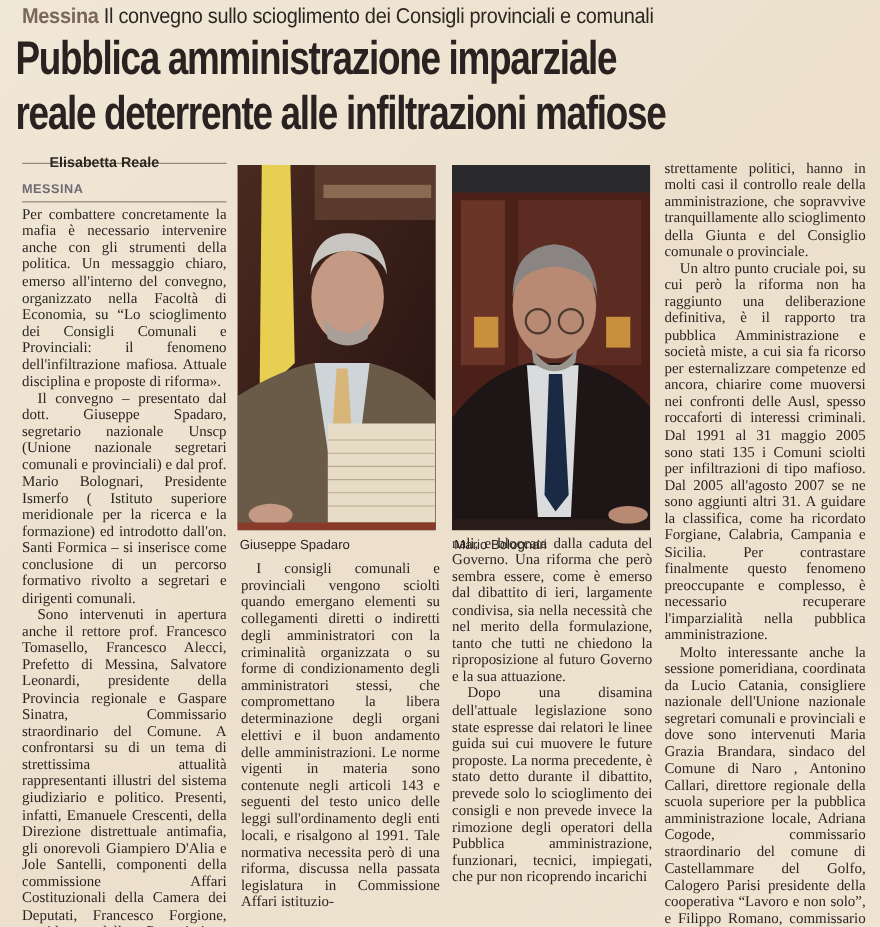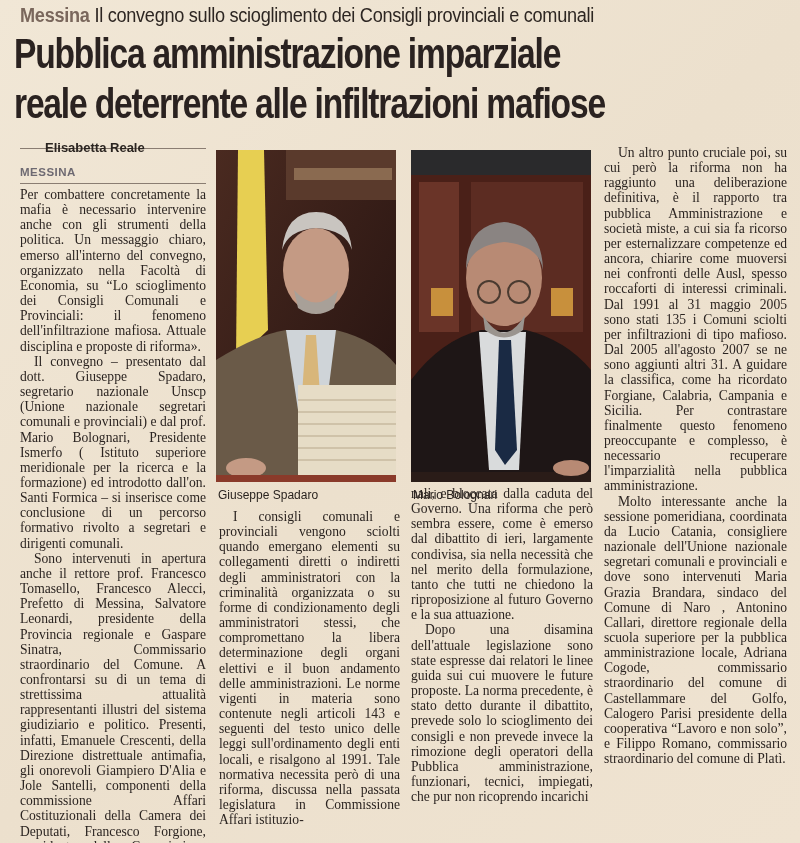--- a/index.html
+++ b/index.html
@@ -102,17 +102,18 @@
   <div class="col" style="left:219px;top:509px;width:181px;">
     <p class="ind">I consigli comunali e provinciali vengono sciolti quando emergano elementi su collegamenti diretti o indiretti degli amministratori con la criminalità organizzata o su forme di condizionamento degli amministratori stessi, che compromettano la libera determinazione degli organi elettivi e il buon andamento delle amministrazioni. Le norme vigenti in materia sono contenute negli articoli 143 e seguenti del testo unico delle leggi sull'ordinamento degli enti locali, e risalgono al 1991. Tale normativa necessita però di una riforma, discussa nella passata legislatura in Commissione Affari istituzio-</p>
   </div>
 
   <div class="col" style="left:411px;top:486px;width:182px;">
     <p class="first">nali, e bloccata dalla caduta del Governo. Una riforma che però sembra essere, come è emerso dal dibattito di ieri, largamente condivisa, sia nella necessità che nel merito della formulazione, tanto che tutti ne chiedono la riproposizione al futuro Governo e la sua attuazione.</p>
     <p class="ind">Dopo una disamina dell'attuale legislazione sono state espresse dai relatori le linee guida sui cui muovere le future proposte. La norma precedente, è stato detto durante il dibattito, prevede solo lo scioglimento dei consigli e non prevede invece la rimozione degli operatori della Pubblica amministrazione, funzionari, tecnici, impiegati, che pur non ricoprendo incarichi</p>
   </div>
 
   <div class="col" style="left:604px;top:145px;width:183px;">
+    <p class="first">strettamente politici, hanno in molti casi il controllo reale della amministrazione, che sopravvive tranquillamente allo scioglimento della Giunta e del Consiglio comunale o provinciale.</p>
     <p class="ind">Un altro punto cruciale poi, su cui però la riforma non ha raggiunto una deliberazione definitiva, è il rapporto tra pubblica Amministrazione e società miste, a cui sia fa ricorso per esternalizzare competenze ed ancora, chiarire come muoversi nei confronti delle Ausl, spesso roccaforti di interessi criminali. Dal 1991 al 31 maggio 2005 sono stati 135 i Comuni sciolti per infiltrazioni di tipo mafioso. Dal 2005 all'agosto 2007 se ne sono aggiunti altri 31. A guidare la classifica, come ha ricordato Forgiane, Calabria, Campania e Sicilia. Per contrastare finalmente questo fenomeno preoccupante e complesso, è necessario recuperare l'imparzialità nella pubblica amministrazione.</p>
     <p class="ind"><span>Molto interessante anche la sessione pomeridiana, coordinata da Lucio Catania, consigliere nazionale dell'Unione nazionale segretari comunali e provinciali e dove sono intervenuti Maria Grazia Brandara, sindaco del Comune di Naro , Antonino Callari, direttore regionale della scuola superiore per la pubblica amministrazione locale, Adriana Cogode, commissario straordinario del comune di Castellammare del Golfo, Calogero Parisi presidente della cooperativa “Lavoro e non solo”, e Filippo Romano, commissario straordinario del comune di Platì.</span> </p>
   </div>
 
 </div>
 
 </body></html>

